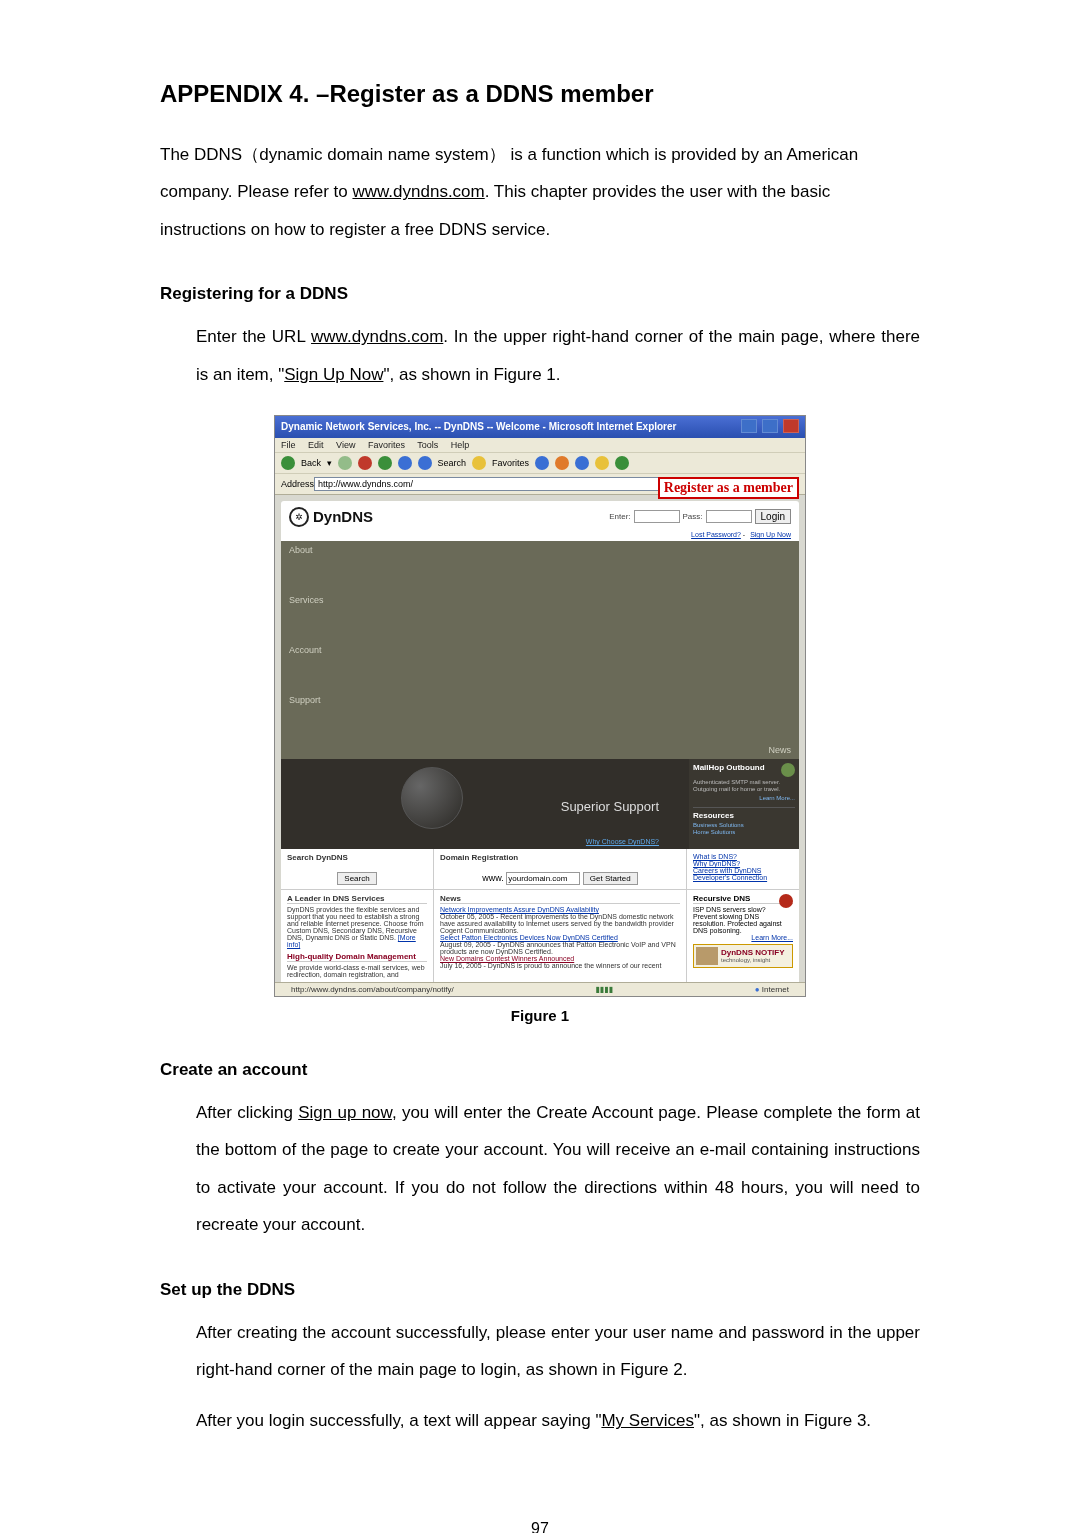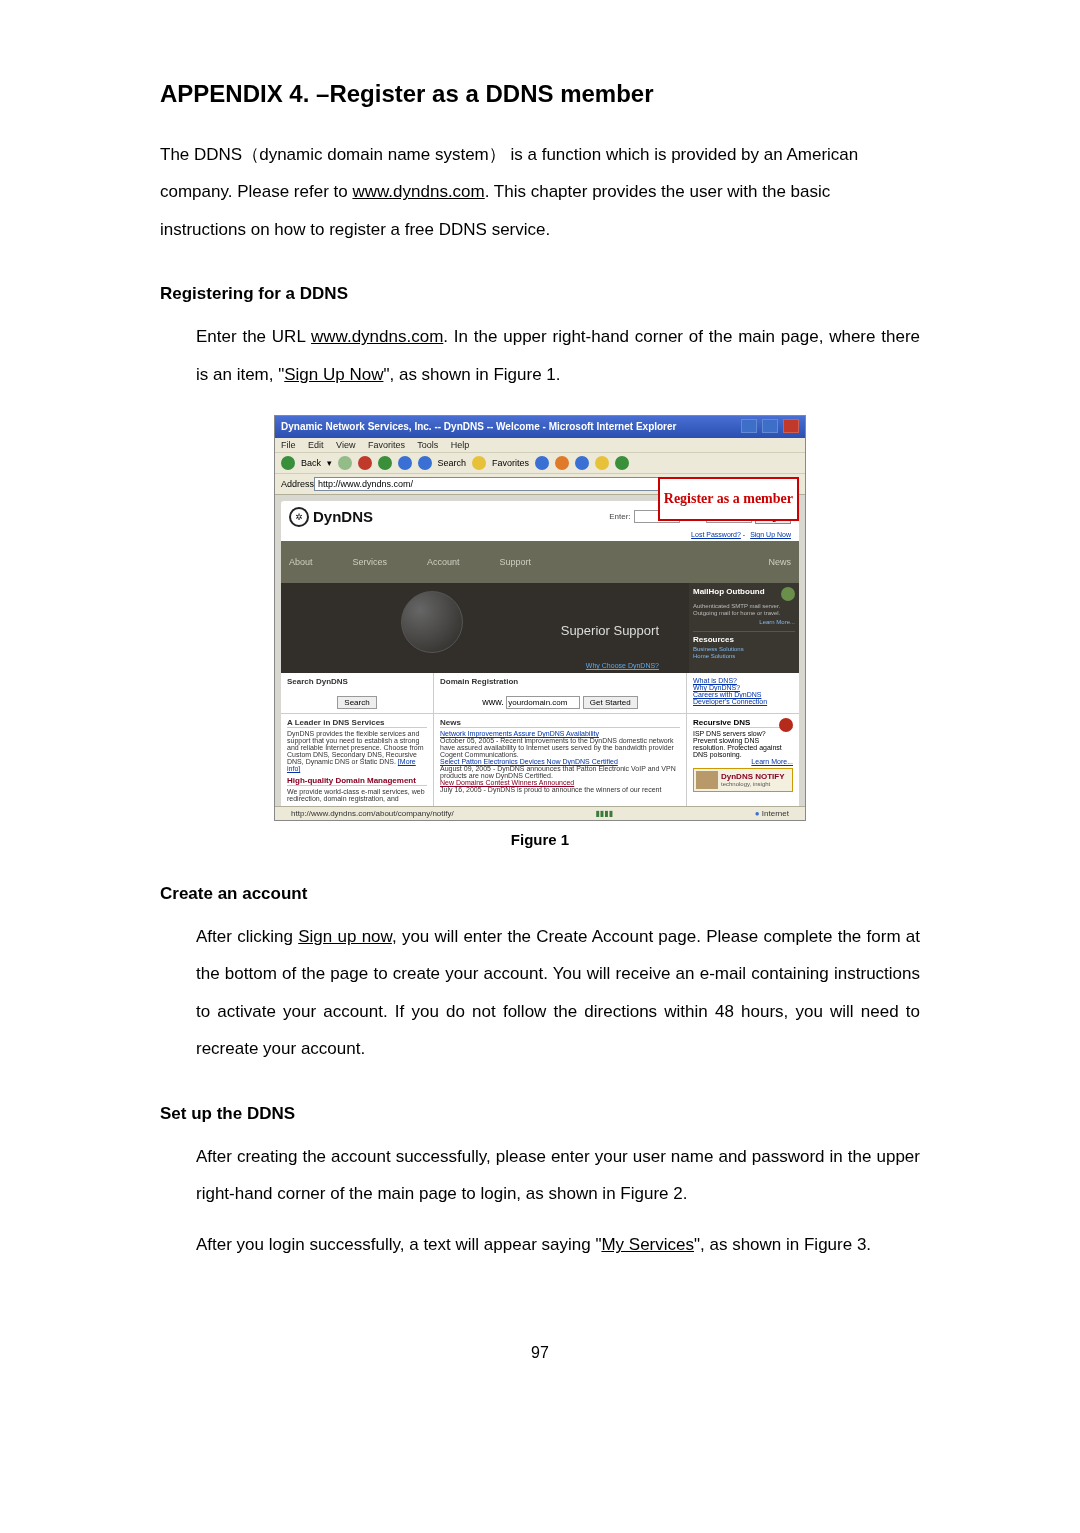--- a/index.html
+++ b/index.html
@@ -140,21 +140,21 @@
   .reg-callout {
     position: absolute;
     right: 6px;
     top: -18px;
     border: 2px solid #c00;
     color: #c00;
     font-weight: bold;
     font-size: 14px;
     font-family: "Times New Roman", serif;
     background: #fff;
-    padding: 12px 4px;
+    padding: 1px 4px;
     z-index: 3;
   }
   .dyn-header {
     background: #fff;
     padding: 6px 8px 3px 8px;
     display: flex;
     justify-content: space-between;
     align-items: center;
     border-top-left-radius: 3px;
     border-top-right-radius: 3px;
@@ -198,22 +198,23 @@
     text-align: right;
     padding: 1px 8px 3px 0;
     background: #fff;
   }
   .login-links a { color: #0033aa; text-decoration: underline; margin-left: 3px; }
   .navbar {
     background: #6a6a58;
     color: #cfcfc0;
     font-size: 9px;
     display: flex;
-    padding: 16px 8px;
+    padding: 4px 8px;
     gap: 40px;
+    flex-direction: column;
   }
   .navbar span:last-child { margin-left: auto; }
   .hero {
     background: #322f2a;
     height: 90px;
     position: relative;
     overflow: hidden;
   }
   .globe {
     position: absolute;

